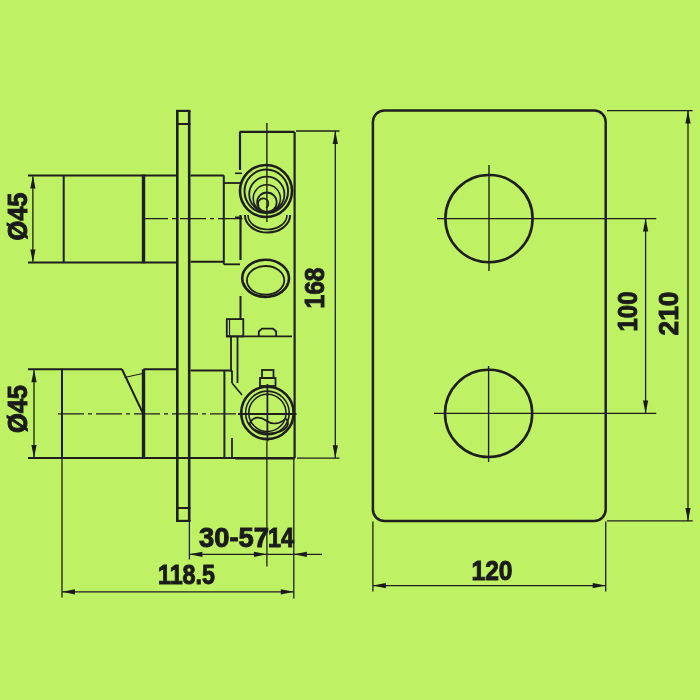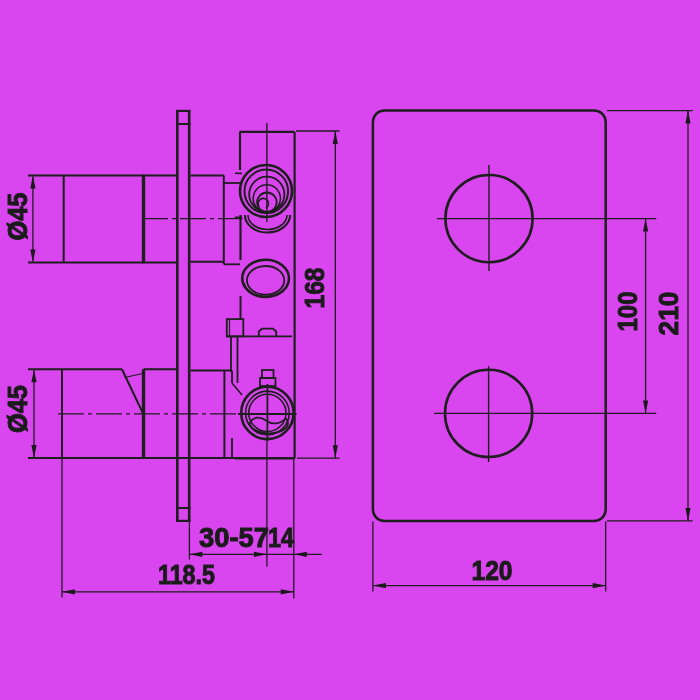--- a/index.html
+++ b/index.html
@@ -1,16 +1,16 @@
 <!DOCTYPE html>
 <html><head>
 <meta charset="utf-8">
 <style>
 html,body{margin:0;padding:0;background:#ffffff;}
-#wrap{width:700px;height:700px;position:relative;background:#d946ef;}
+#wrap{width:700px;height:700px;position:relative;background:#bef264;}
 svg{position:absolute;left:0;top:0;}
 text{font-family:"Liberation Sans",sans-serif;fill:#1a1a1a;font-weight:bold;}
 </style>
 </head>
 <body>
 <div id="wrap">
 <svg width="700" height="700" viewBox="0 0 700 700" fill="none" stroke-linecap="butt">
 <g stroke="#1e1e1e">
 
 <g>

